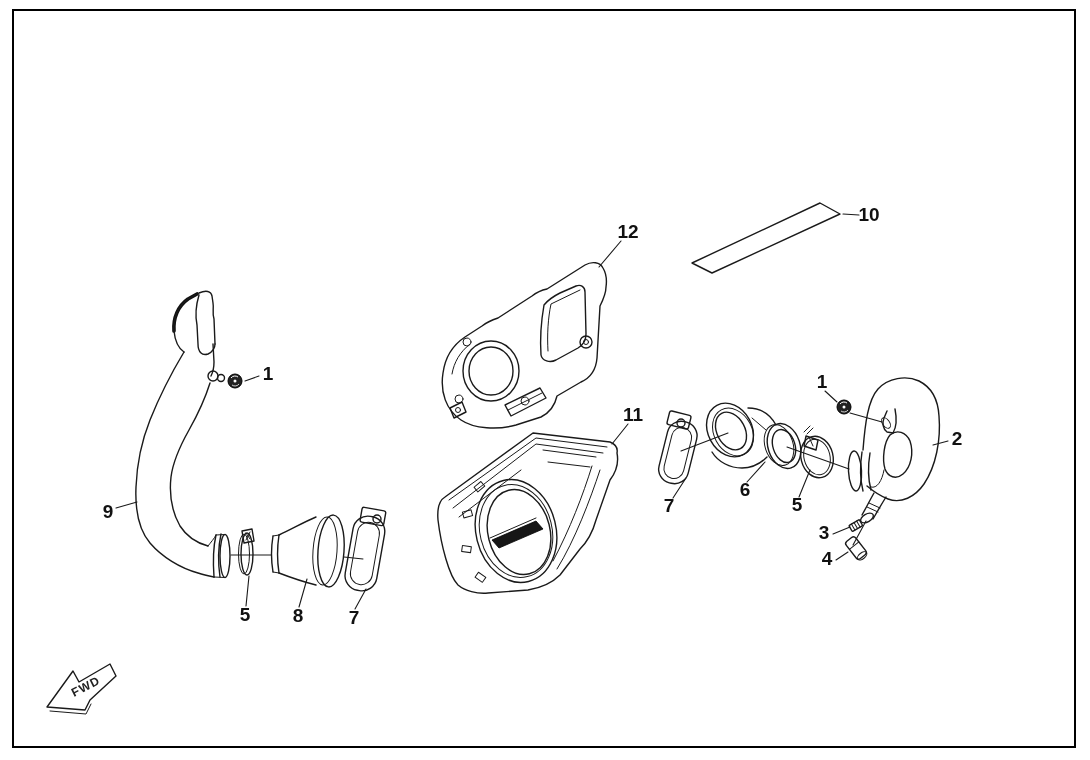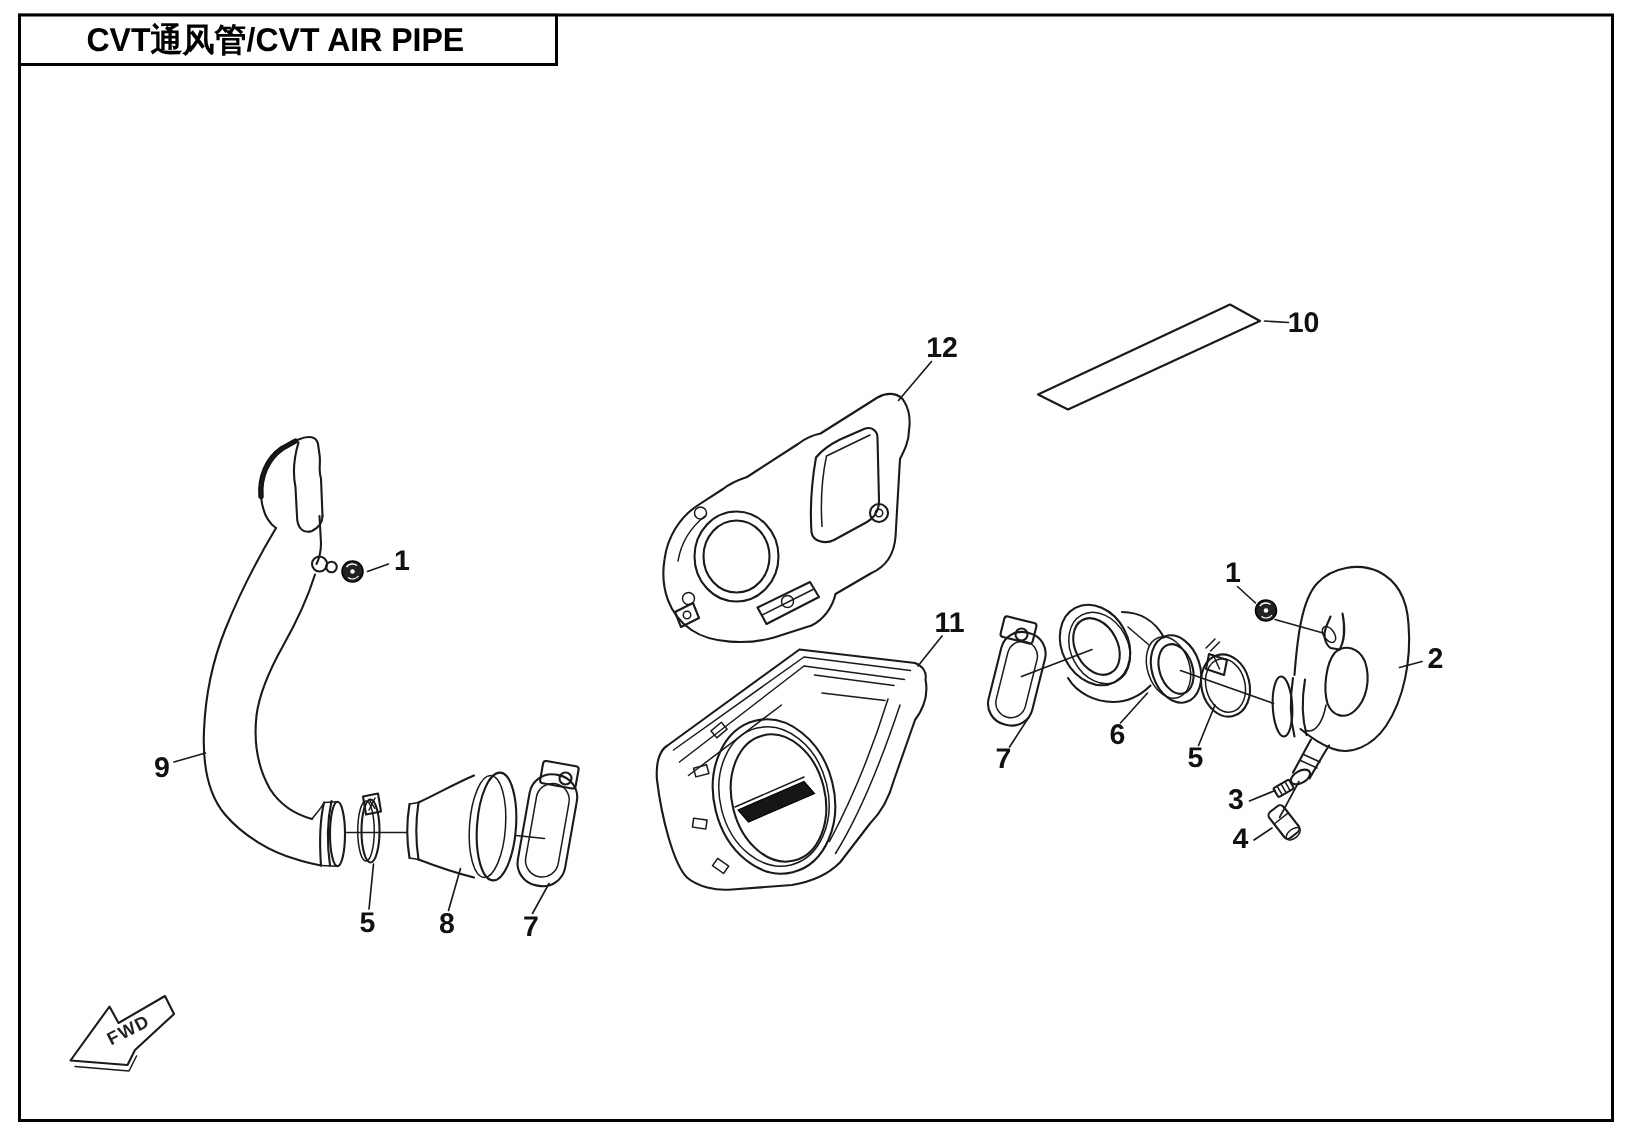--- a/index.html
+++ b/index.html
@@ -21,23 +21,20 @@
   .num{font-family:"Liberation Sans",sans-serif;font-size:19px;font-weight:bold;
        fill:#111;text-anchor:middle;}
   .fwdtxt{font-family:"Liberation Sans",sans-serif;font-size:12px;font-weight:bold;
        fill:#222;letter-spacing:1px;}
 </style>
 </head>
 <body>
 
 <div id="page">
   <div id="frame"></div>
-  <div id="title-box">
-    <span>CVT通风管/CVT AIR PIPE</span>
-  </div>
 
   <svg width="1090" height="760" viewBox="0 0 1090 760">
 
     <g>
       <path class="th" d="M 174,331 C 173,318 178,306 188,299 L 197,294"></path>
       <path class="ln" d="M 174,331 C 173,318 178,306 188,299 L 199,293
                           C 206,290 211,291 212,296 L 213,303 C 214,309 212,313 214,319 L 215,344"></path>
       <path class="ln" d="M 174,331 C 175,341 178,348 184,352"></path>
       <path class="ln" d="M 199,295 C 196,305 195,315 197,325 L 198,344
                           C 198,352 202,356 208,354 C 212,352 215,349 215,344"></path>

